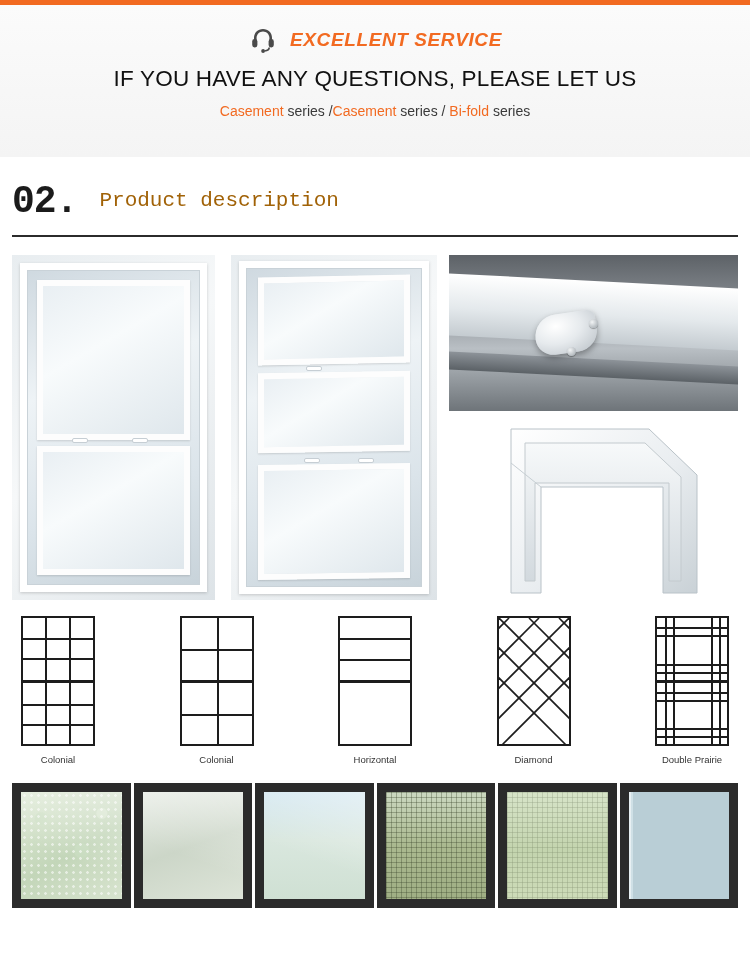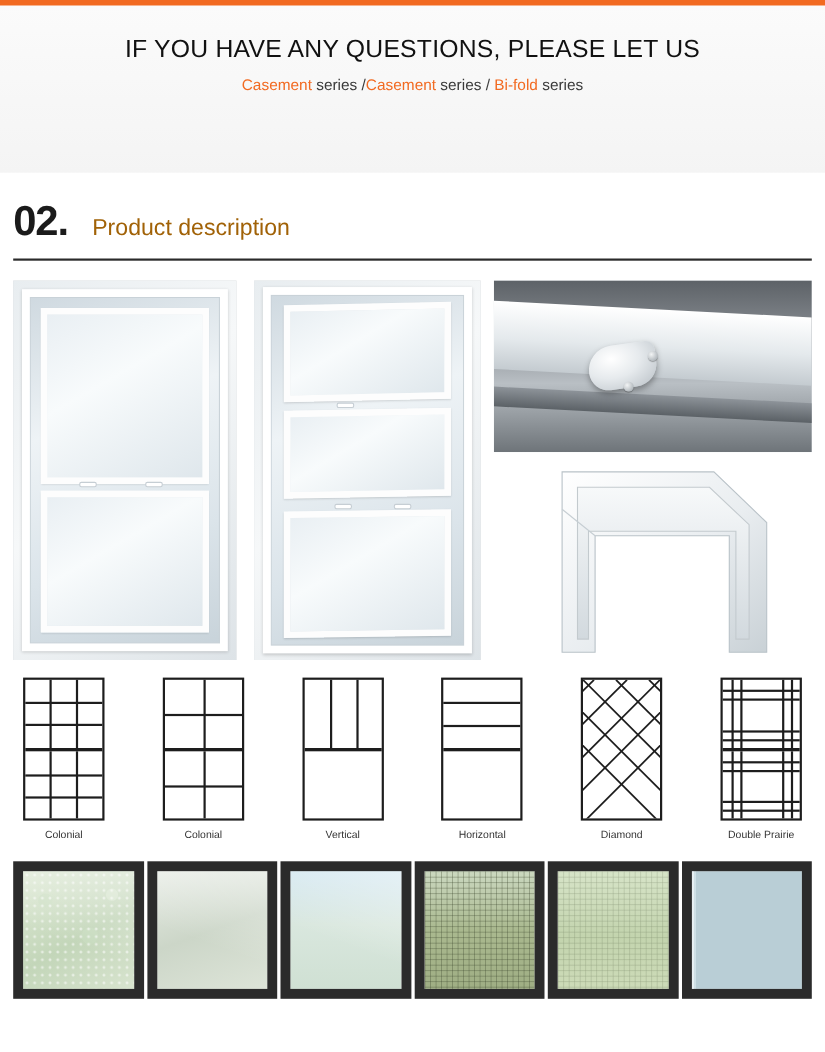--- a/index.html
+++ b/index.html
@@ -62,22 +62,23 @@
     color: #fff; font-size: 12px; font-weight: bold; letter-spacing: 0.4px;
   }
   .arrow-icon { display: block; }
 
   
   .sec-head {
     position: relative;
     margin: 26px 0 12px 0;
     padding: 0 12px;
     display: flex;
-    align-items: flex-end;
+    align-items: center;
     gap: 22px;
+    font-family: Liberation Mono, monospace;
   }
   .sec-num {
     font-size: 38px;
     font-weight: bold;
     color: #1b1b1b;
     line-height: 1;
     letter-spacing: -1px;
   }
   .sec-title {
     font-size: 21px;
@@ -222,20 +223,32 @@
     position: absolute; inset: 0;
     background: linear-gradient(200deg, rgba(255,255,255,.45), rgba(255,255,255,0) 60%);
   }
 </style>
 </head>
 <body>
 
 <div class="page">
 
   <div class="banner">
+    <div class="banner-row1">
+      <span class="headset-icon">
+        <svg width="30" height="30" viewBox="0 0 30 30">
+          <path d="M15 4C9.8 4 6 7.9 6 12.8v3.2h2.6v-3.2C8.6 9.2 11.5 6.4 15 6.4s6.4 2.8 6.4 6.4v3.2H24v-3.2C24 7.9 20.2 4 15 4z" fill="#4a4a4a"></path>
+          <rect x="4.2" y="14" width="5.2" height="8.4" rx="2.4" fill="#4a4a4a"></rect>
+          <rect x="20.6" y="14" width="5.2" height="8.4" rx="2.4" fill="#4a4a4a"></rect>
+          <path d="M21.2 22.6c0 2-2.1 3.2-4.6 3.4" stroke="#4a4a4a" stroke-width="1.7" fill="none"></path>
+          <circle cx="15.1" cy="26" r="1.9" fill="#4a4a4a"></circle>
+        </svg>
+      </span>
+      <span class="excellent">EXCELLENT SERVICE</span>
+    </div>
 
     <div class="banner-head">IF YOU HAVE ANY QUESTIONS, PLEASE LET US</div>
 
     <div class="banner-series">
       <span class="hl">Casement</span><span> series /</span><span class="hl">Casement</span><span> series / </span><span class="hl">Bi-fold</span><span> series</span>
     </div>
 
   </div>
 
   <div class="sec-head">
@@ -321,28 +334,20 @@
       <div class="grille-box">
         <div class="gl" style="left:0; right:0; top:62px; height:3px;"></div>
         <div class="gl" style="left:35px; width:2px; top:0; height:62px;"></div>
         <div class="gl" style="left:0; right:0; top:31px; height:2px;"></div>
         <div class="gl" style="left:35px; width:2px; top:65px; bottom:0;"></div>
         <div class="gl" style="left:0; right:0; top:96px; height:2px;"></div>
       </div>
       <div class="grille-label">Colonial</div>
     </div>
 
-    <div class="grille-item">
-      <div class="grille-box">
-        <div class="gl" style="left:0; right:0; top:62px; height:3px;"></div>
-        <div class="gl" style="left:23px; width:2px; top:0; height:62px;"></div>
-        <div class="gl" style="left:47px; width:2px; top:0; height:62px;"></div>
-      </div>
-      <div class="grille-label">Vertical</div>
-    </div>
 
     <div class="grille-item">
       <div class="grille-box">
         <div class="gl" style="left:0; right:0; top:62px; height:3px;"></div>
         <div class="gl" style="left:0; right:0; top:20px; height:2px;"></div>
         <div class="gl" style="left:0; right:0; top:41px; height:2px;"></div>
       </div>
       <div class="grille-label">Horizontal</div>
     </div>
 

